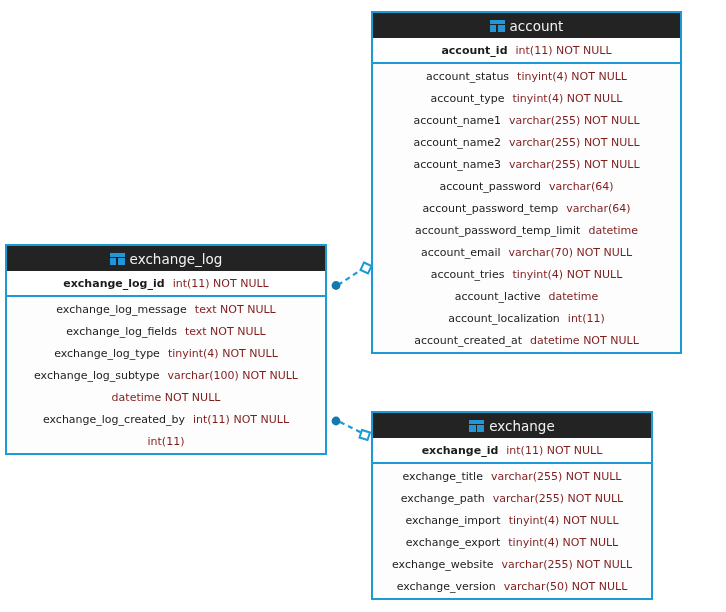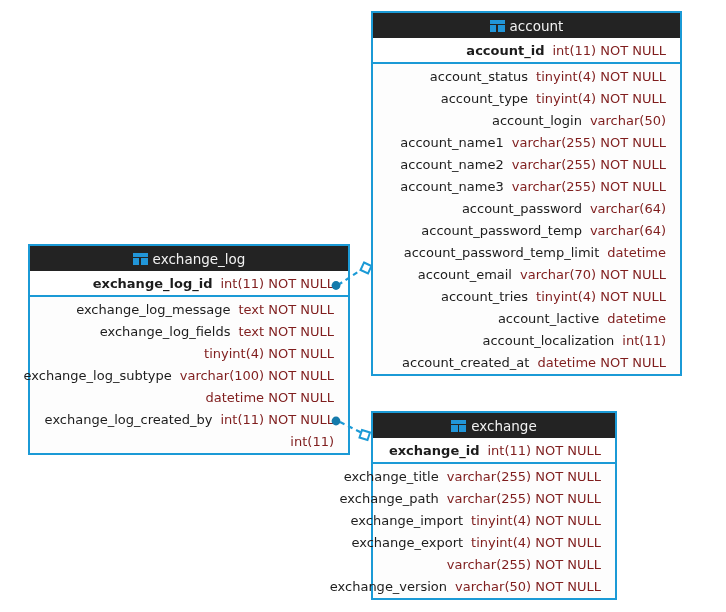--- a/index.html
+++ b/index.html
@@ -73,25 +73,25 @@
     position: absolute;
     top: 4px; bottom: 0;
     left: 6.75px;
     width: 1.5px;
     background: #232323;
   }
 
   
   .row {
     display: flex;
-    justify-content: flex-end;
+    justify-content: center;
     align-items: center;
     height: 22px;
     padding: 0 14px;
-    font-size: 13px;
+    font-size: 11px;
     color: #1c1c1c;
     white-space: nowrap;
     box-sizing: border-box;
     background: #fdfdfd;
   }
   .row .col-name {
     text-align: left;
     padding-right: 8px;
   }
   .row .col-type {
@@ -140,24 +140,20 @@
     <div class="fields">
       <div class="row">
         <span class="col-name">account_status</span>
         <span class="col-type">tinyint(4) NOT NULL</span>
       </div>
       <div class="row">
         <span class="col-name">account_type</span>
         <span class="col-type">tinyint(4) NOT NULL</span>
       </div>
       <div class="row">
-        <span class="col-name">account_login</span>
-        <span class="col-type">varchar(50)</span>
-      </div>
-      <div class="row">
         <span class="col-name">account_name1</span>
         <span class="col-type">varchar(255) NOT NULL</span>
       </div>
       <div class="row">
         <span class="col-name">account_name2</span>
         <span class="col-type">varchar(255) NOT NULL</span>
       </div>
       <div class="row">
         <span class="col-name">account_name3</span>
         <span class="col-type">varchar(255) NOT NULL</span>
@@ -190,60 +186,61 @@
         <span class="col-name">account_localization</span>
         <span class="col-type">int(11)</span>
       </div>
       <div class="row">
         <span class="col-name">account_created_at</span>
         <span class="col-type">datetime NOT NULL</span>
       </div>
     </div>
   </div>
 
-  <div class="entity" id="entity-exchange-log" style="left:28px; top:244px; width:322px;">
+  <div class="entity" id="entity-exchange-log" style="left:5px; top:244px; width:322px;">
     <div class="entity-header">
       <span class="hdr-inner">
         <span class="table-icon"></span><span>exchange_log</span>
       </span>
     </div>
     <div class="row pk-row">
       <span class="col-name">exchange_log_id</span>
       <span class="col-type">int(11) NOT NULL</span>
     </div>
     <div class="fields">
       <div class="row">
         <span class="col-name">exchange_log_message</span>
         <span class="col-type">text NOT NULL</span>
       </div>
       <div class="row">
         <span class="col-name">exchange_log_fields</span>
         <span class="col-type">text NOT NULL</span>
       </div>
       <div class="row">
+        <span class="col-name">exchange_log_type</span>
         <span class="col-type">tinyint(4) NOT NULL</span>
       </div>
       <div class="row">
         <span class="col-name">exchange_log_subtype</span>
         <span class="col-type">varchar(100) NOT NULL</span>
       </div>
       <div class="row">
         <span class="col-type">datetime NOT NULL</span>
       </div>
       <div class="row">
         <span class="col-name">exchange_log_created_by</span>
         <span class="col-type">int(11) NOT NULL</span>
       </div>
       <div class="row">
         <span class="col-type">int(11)</span>
       </div>
     </div>
   </div>
 
-  <div class="entity" id="entity-exchange" style="left:371px; top:411px; width:246px;">
+  <div class="entity" id="entity-exchange" style="left:371px; top:411px; width:282px;">
     <div class="entity-header">
       <span class="hdr-inner">
         <span class="table-icon"></span><span>exchange</span>
       </span>
     </div>
     <div class="row pk-row">
       <span class="col-name">exchange_id</span>
       <span class="col-type">int(11) NOT NULL</span>
     </div>
     <div class="fields">
@@ -257,20 +254,21 @@
       </div>
       <div class="row">
         <span class="col-name">exchange_import</span>
         <span class="col-type">tinyint(4) NOT NULL</span>
       </div>
       <div class="row">
         <span class="col-name">exchange_export</span>
         <span class="col-type">tinyint(4) NOT NULL</span>
       </div>
       <div class="row">
+        <span class="col-name">exchange_website</span>
         <span class="col-type">varchar(255) NOT NULL</span>
       </div>
       <div class="row">
         <span class="col-name">exchange_version</span>
         <span class="col-type">varchar(50) NOT NULL</span>
       </div>
     </div>
   </div>
 
   <svg id="relations" viewBox="0 0 726 612">

